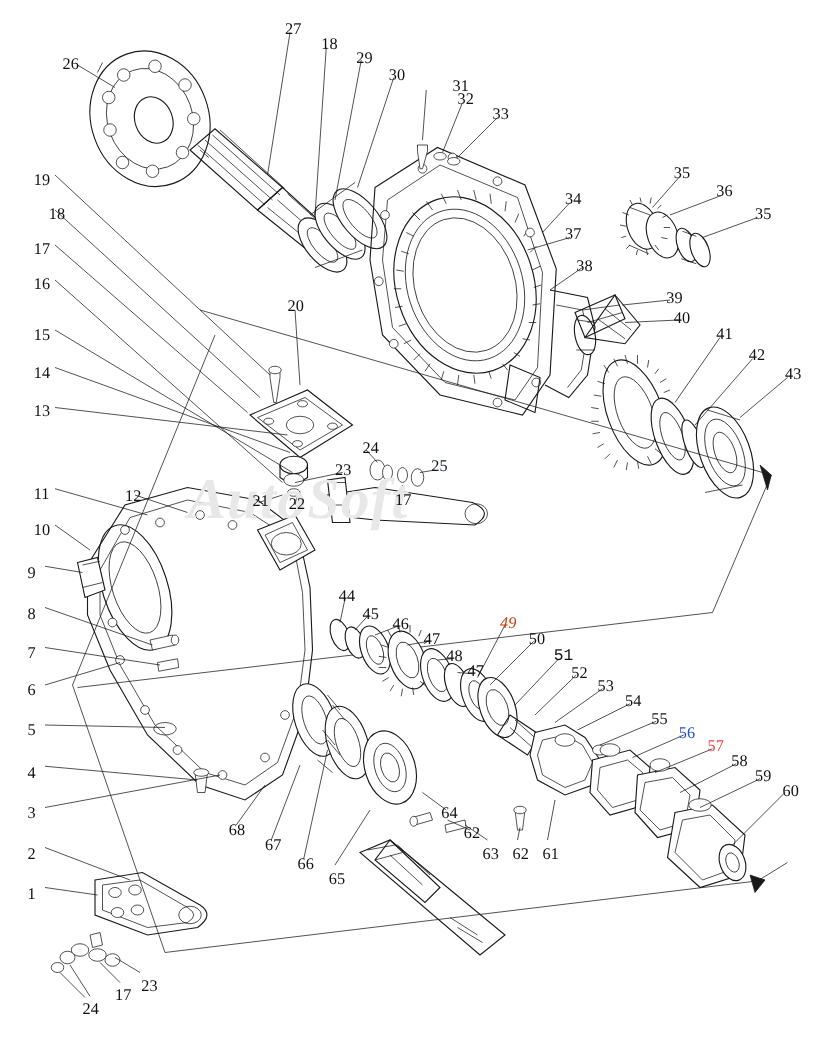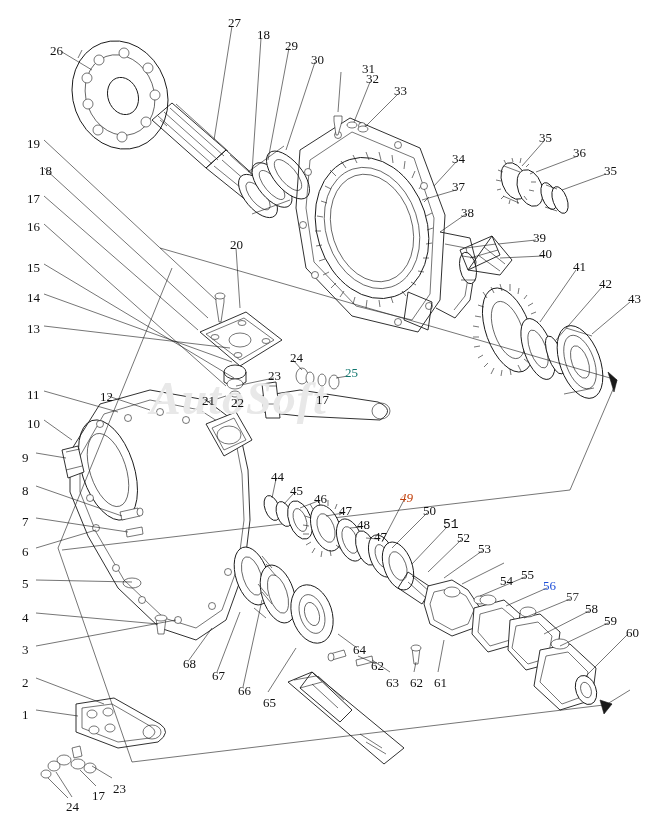--- a/index.html
+++ b/index.html
@@ -439,21 +439,21 @@
       <div class="callout" style="left: 27px; top: 137px; color: rgb(17, 17, 17);">19</div>
       <div class="callout" style="left: 27px; top: 164px; color: rgb(17, 17, 17); margin-left: 12px;">18</div>
       <div class="callout" style="left: 27px; top: 192px; color: rgb(17, 17, 17);">17</div>
       <div class="callout" style="left: 27px; top: 220px; color: rgb(17, 17, 17);">16</div>
       <div class="callout" style="left: 27px; top: 261px; color: rgb(17, 17, 17);">15</div>
       <div class="callout" style="left: 27px; top: 291px; color: rgb(17, 17, 17);">14</div>
       <div class="callout" style="left: 27px; top: 322px; color: rgb(17, 17, 17);">13</div>
       <div class="callout" style="left: 230px; top: 238px; color: rgb(17, 17, 17);">20</div>
       <div class="callout" style="left: 290px; top: 351px; color: rgb(17, 17, 17);">24</div>
       <div class="callout" style="left: 268px; top: 369px; color: rgb(17, 17, 17);">23</div>
-      <div class="callout" style="left: 345px; top: 366px; color: #0f766e;">25</div>
+      <div class="callout" style="left: 345px; top: 366px; color: #0f172a;">25</div>
       <div class="callout" style="left: 316px; top: 393px; color: rgb(17, 17, 17);">17</div>
       <div class="callout" style="left: 27px; top: 388px; color: rgb(17, 17, 17);">11</div>
       <div class="callout" style="left: 100px; top: 390px; color: rgb(17, 17, 17);">12</div>
       <div class="callout" style="left: 202px; top: 394px; color: rgb(17, 17, 17);">21</div>
       <div class="callout" style="left: 231px; top: 396px; color: rgb(17, 17, 17);">22</div>
       <div class="callout" style="left: 27px; top: 417px; color: rgb(17, 17, 17);">10</div>
       <div class="callout" style="left: 22px; top: 451px; color: rgb(17, 17, 17);">9</div>
       <div class="callout" style="left: 22px; top: 484px; color: rgb(17, 17, 17);">8</div>
       <div class="callout" style="left: 22px; top: 515px; color: rgb(17, 17, 17);">7</div>
       <div class="callout" style="left: 22px; top: 545px; color: rgb(17, 17, 17);">6</div>
@@ -466,24 +466,24 @@
       <div class="callout" style="left: 290px; top: 484px; color: rgb(17, 17, 17);">45</div>
       <div class="callout" style="left: 314px; top: 492px; color: rgb(17, 17, 17);">46</div>
       <div class="callout" style="left: 339px; top: 504px; color: rgb(17, 17, 17);">47</div>
       <div class="callout" style="left: 357px; top: 518px; color: rgb(17, 17, 17);">48</div>
       <div class="callout" style="left: 374px; top: 530px; color: rgb(17, 17, 17);">47</div>
       <div class="callout" style="left: 400px; top: 491px; color: #c2410c; font-style: italic;">49</div>
       <div class="callout" style="left: 423px; top: 504px; color: rgb(17, 17, 17);">50</div>
       <div class="callout" style="left: 443px; top: 518px; color: rgb(17, 17, 17); font-family: Liberation Mono, monospace;">51</div>
       <div class="callout" style="left: 457px; top: 531px; color: rgb(17, 17, 17);">52</div>
       <div class="callout" style="left: 478px; top: 542px; color: rgb(17, 17, 17);">53</div>
-      <div class="callout" style="left: 500px; top: 554px; color: rgb(17, 17, 17); margin-top: 20px;">54</div>
+      <div class="callout" style="left: 500px; top: 554px; color: rgb(17, 17, 17);">54</div>
       <div class="callout" style="left: 521px; top: 568px; color: rgb(17, 17, 17);">55</div>
       <div class="callout" style="left: 543px; top: 579px; color: #1d4ed8;">56</div>
-      <div class="callout" style="left: 566px; top: 590px; color: #404040;">57</div>
+      <div class="callout" style="left: 566px; top: 590px; color: #ef4444;">57</div>
       <div class="callout" style="left: 585px; top: 602px; color: rgb(17, 17, 17);">58</div>
       <div class="callout" style="left: 604px; top: 614px; color: rgb(17, 17, 17);">59</div>
       <div class="callout" style="left: 626px; top: 626px; color: rgb(17, 17, 17);">60</div>
       <div class="callout" style="left: 183px; top: 657px; color: rgb(17, 17, 17);">68</div>
       <div class="callout" style="left: 212px; top: 669px; color: rgb(17, 17, 17);">67</div>
       <div class="callout" style="left: 238px; top: 684px; color: rgb(17, 17, 17);">66</div>
       <div class="callout" style="left: 263px; top: 696px; color: rgb(17, 17, 17);">65</div>
       <div class="callout" style="left: 353px; top: 643px; color: rgb(17, 17, 17);">64</div>
       <div class="callout" style="left: 371px; top: 659px; color: rgb(17, 17, 17);">62</div>
       <div class="callout" style="left: 386px; top: 676px; color: rgb(17, 17, 17);">63</div>

